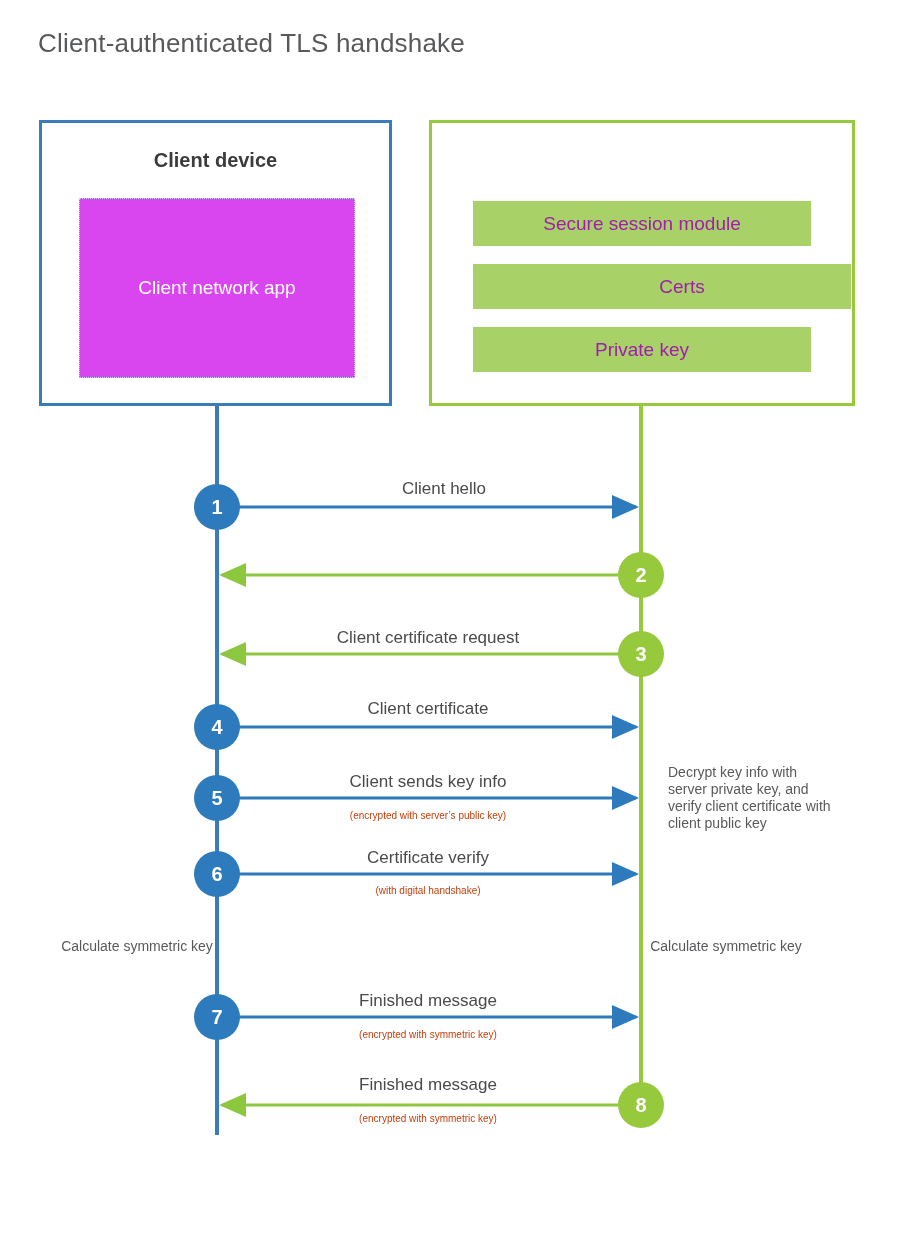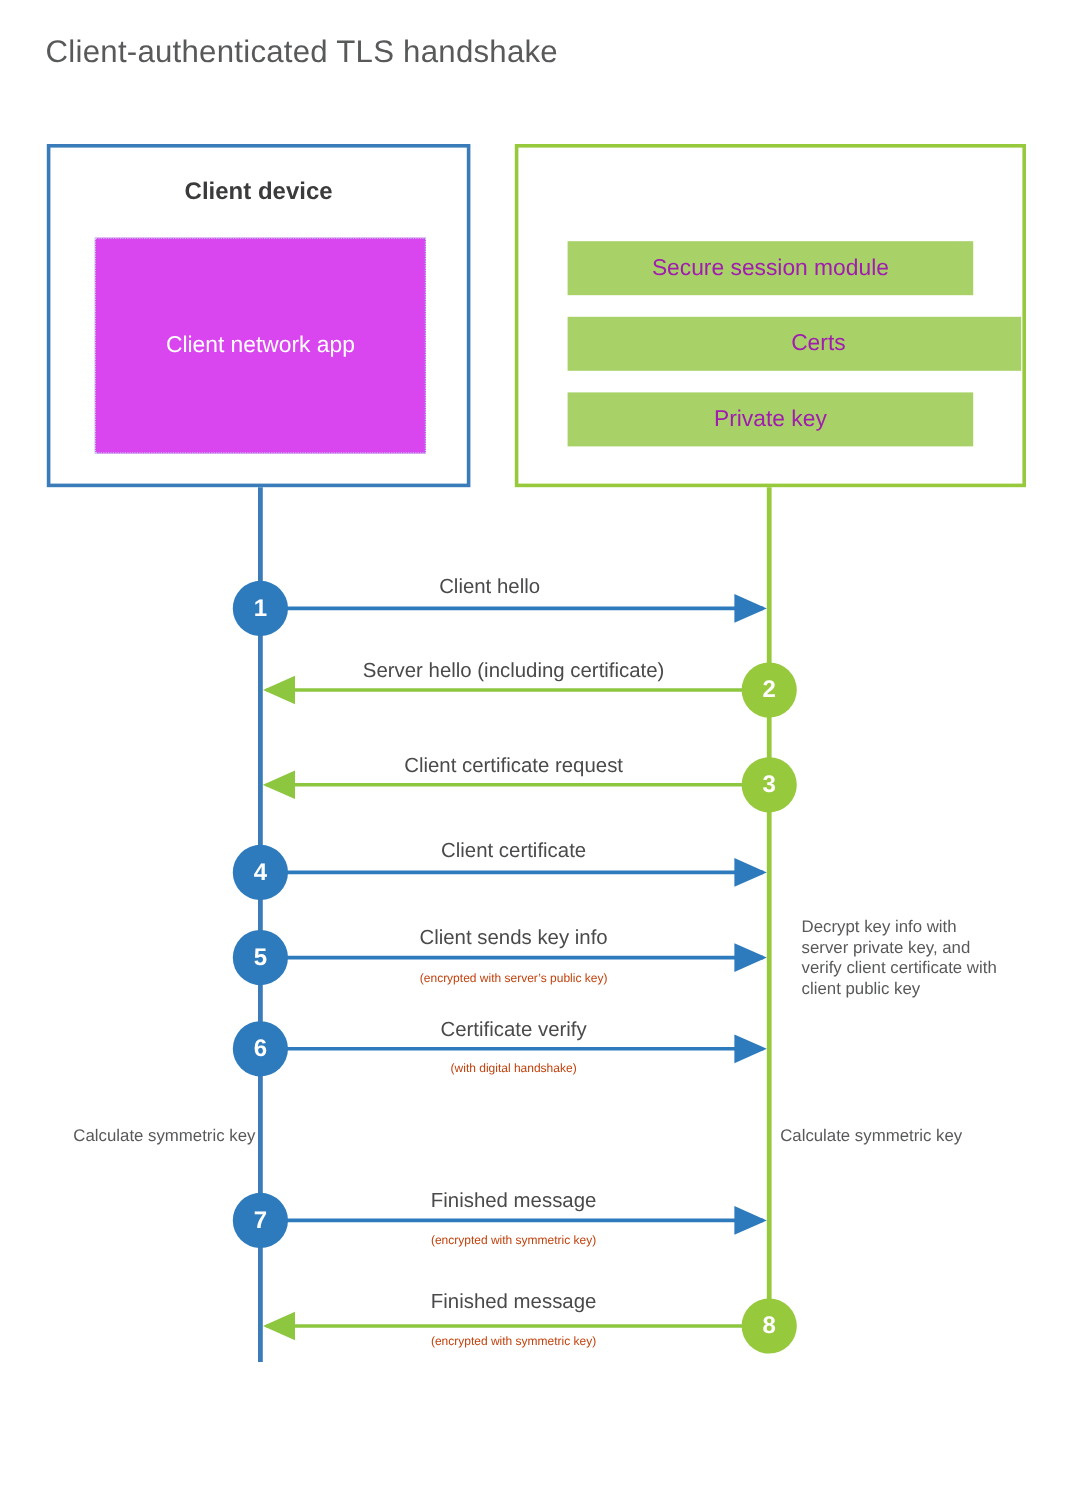--- a/index.html
+++ b/index.html
@@ -206,22 +206,21 @@
 
   <div class="step-circle blue" style="left:194px; top:484px;">1</div>
   <div class="step-circle green" style="left:618px; top:552px;">2</div>
   <div class="step-circle green" style="left:618px; top:631px;">3</div>
   <div class="step-circle blue" style="left:194px; top:704px;">4</div>
   <div class="step-circle blue" style="left:194px; top:775px;">5</div>
   <div class="step-circle blue" style="left:194px; top:851px;">6</div>
   <div class="step-circle blue" style="left:194px; top:994px;">7</div>
   <div class="step-circle green" style="left:618px; top:1082px;">8</div>
 
-  <div class="msg-label" style="left:408px; top:479px;">Client hello</div>
-  <div class="msg-label" style="left:428px; top:549px;">Server hello (including certificate)</div>
+  <div class="msg-label" style="left:444px; top:479px;">Client hello</div>
   <div class="msg-label" style="left:428px; top:628px;">Client certificate request</div>
   <div class="msg-label" style="left:428px; top:699px;">Client certificate</div>
 
   <div class="msg-label" style="left:428px; top:772px;">Client sends key info</div>
   <div class="msg-sublabel" style="left:428px; top:810px;">(encrypted with server’s public key)</div>
 
   <div class="msg-label" style="left:428px; top:848px;">Certificate verify</div>
   <div class="msg-sublabel" style="left:428px; top:885px;">(with digital handshake)</div>
 
   <div class="msg-label" style="left:428px; top:991px;">Finished message</div>

